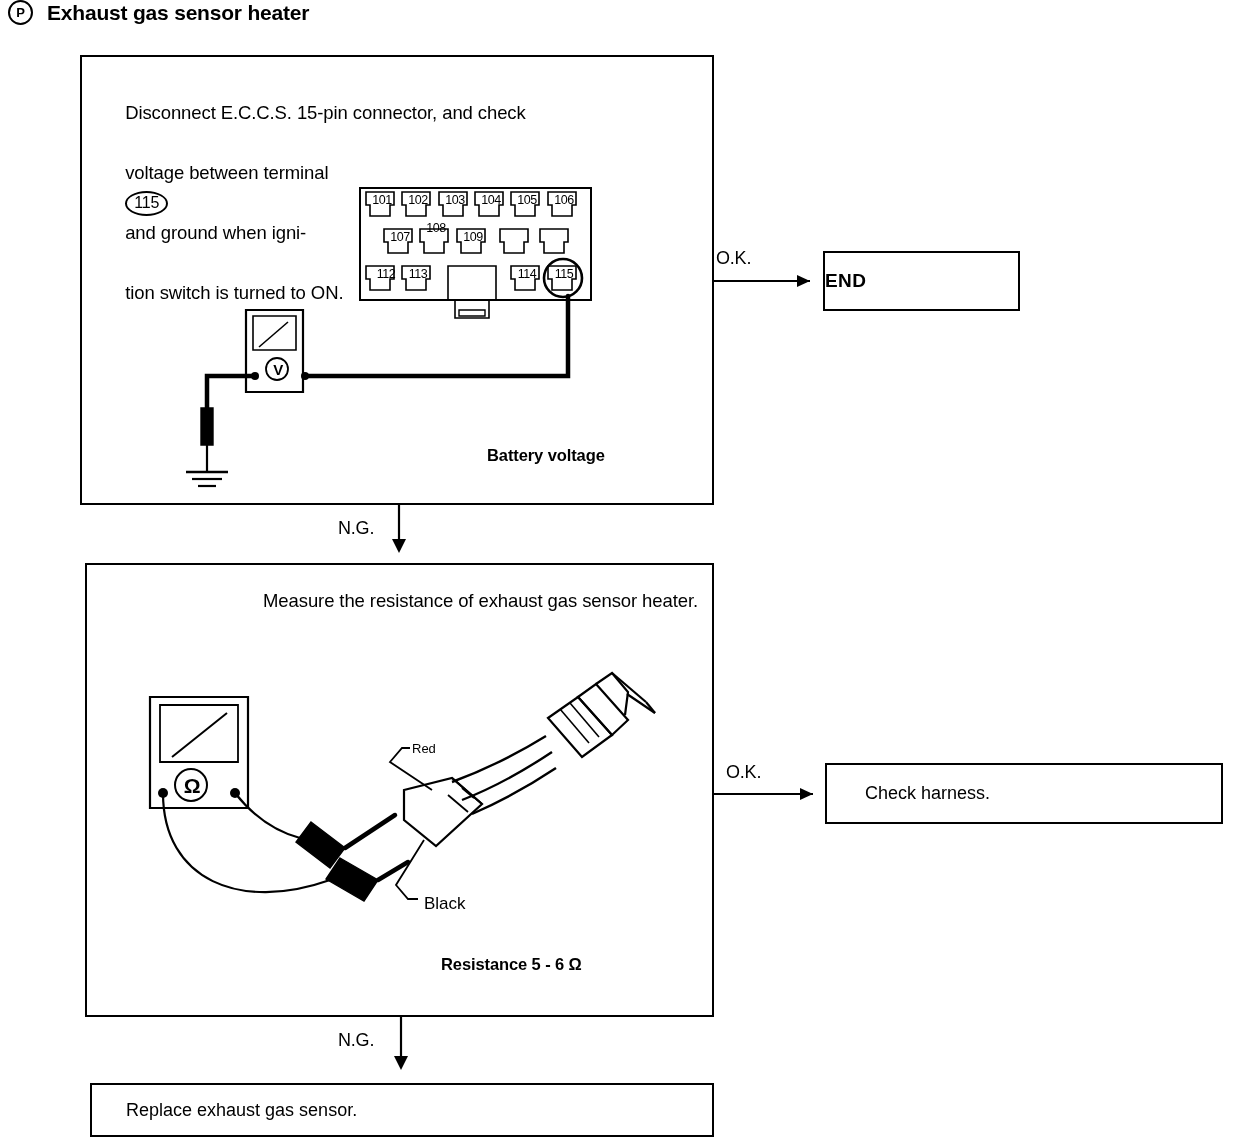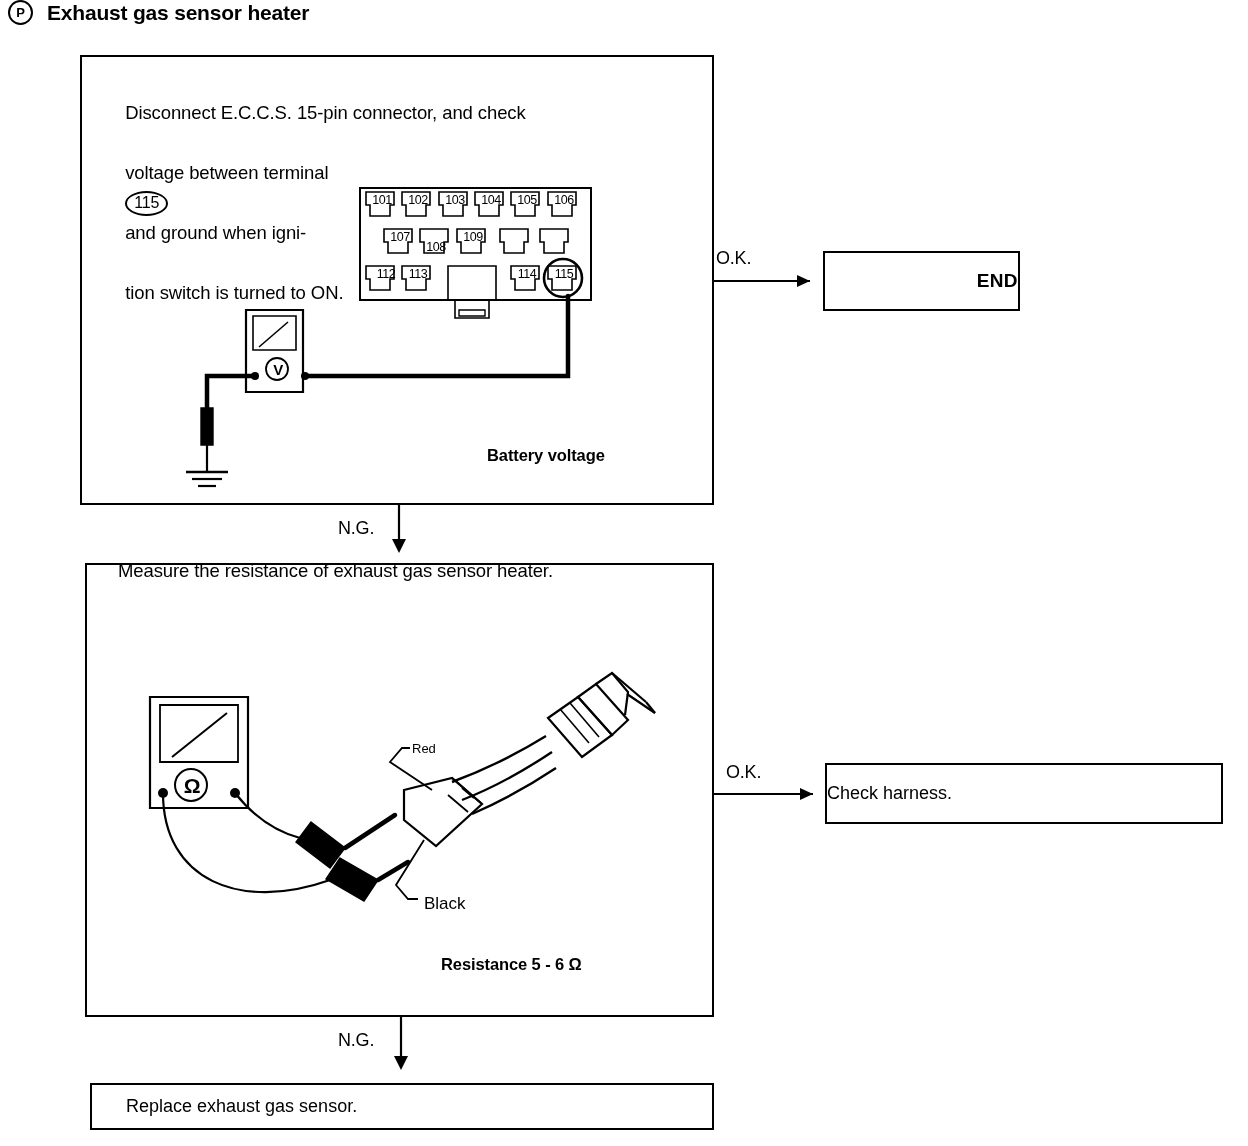--- a/index.html
+++ b/index.html
@@ -83,27 +83,28 @@
     position: absolute;
     font-size: 18px;
     letter-spacing: -0.2px;
   }
 
   .center-box-text {
     position: absolute;
     left: 0; right: 0; top: 0; bottom: 0;
     display: flex;
     align-items: center;
-    justify-content: flex-end;
+    justify-content: flex-start;
   }
   .left-box-text {
     position: absolute;
     left: 0; right: 0; top: 0; bottom: 0;
     display: flex;
     align-items: center;
+    padding-left: 38px;
     box-sizing: border-box;
   }
 
   svg.overlay {
     position: absolute;
     left: 0; top: 0;
     width: 1248px;
     height: 1146px;
     pointer-events: none;
   }
@@ -150,21 +151,21 @@
   </div>
 
   <div class="pin-label" style="left:368px; top:194px; width:28px;">101</div>
   <div class="pin-label" style="left:404px; top:194px; width:28px;">102</div>
   <div class="pin-label" style="left:441px; top:194px; width:28px;">103</div>
   <div class="pin-label" style="left:477px; top:194px; width:28px;">104</div>
   <div class="pin-label" style="left:513px; top:194px; width:28px;">105</div>
   <div class="pin-label" style="left:550px; top:194px; width:28px;">106</div>
 
   <div class="pin-label" style="left:386px; top:231px; width:28px;">107</div>
-  <div class="pin-label" style="left:422px; top:241px; width:28px;">108</div>
+  <div class="pin-label" style="left:422px; top:222px; width:28px;">108</div>
   <div class="pin-label" style="left:459px; top:231px; width:28px;">109</div>
 
   <div class="pin-label" style="left:372px; top:268px; width:28px;">112</div>
   <div class="pin-label" style="left:404px; top:268px; width:28px;">113</div>
   <div class="pin-label" style="left:513px; top:268px; width:28px;">114</div>
   <div class="pin-label" style="left:550px; top:268px; width:28px;">115</div>
 
   <div class="pin-label" style="left:268px; top:362px; width:20px; font-size:15px; font-weight:bold;">V</div>
 
   <div class="bold-note" style="position:absolute; left:487px; top:446px;">Battery voltage</div>
@@ -175,36 +176,36 @@
   <div class="branch-label" style="left:338px; top:1030px;">N.G.</div>
 
   <div class="box" style="left:823px; top:251px; width:197px; height:60px;">
     <div class="center-box-text">
       <span class="end-label">END</span>
     </div>
   </div>
 
   <div class="box" style="left:85px; top:563px; width:629px; height:454px;"></div>
 
-  <div class="step-text" style="left:118px; top:556px; width:580px;">Measure the resistance of exhaust gas sensor heater.</div>
+  <div class="step-text" style="left:118px; top:586px; width:580px;text-align:right;">Measure the resistance of exhaust gas sensor heater.</div>
 
   <div class="pin-label" style="left:180px; top:775px; width:24px; font-size:21px; font-weight:bold;">Ω</div>
 
   <div class="plain-label" style="position:absolute; left:412px; top:741px; font-size:13px;">Red</div>
   <div class="plain-label" style="position:absolute; left:424px; top:894px; font-size:17px;">Black</div>
 
   <div class="bold-note" style="position:absolute; left:422px; top:955px;margin-left:19px;">Resistance 5 - 6 Ω</div>
 
   <div class="box" style="left:825px; top:763px; width:398px; height:61px;">
     <div class="left-box-text">
       <span class="plain-label">Check harness.</span>
     </div>
   </div>
 
-  <div class="box" style="left:90px; top:1083px; width:624px; height:47px;">
+  <div class="box" style="left:90px; top:1083px; width:624px; height:54px;">
     <div class="left-box-text" style="padding-left:34px;">
       <span class="plain-label">Replace exhaust gas sensor.</span>
     </div>
   </div>
 
   <svg class="overlay" viewBox="0 0 1248 1146">
     <g stroke="#000" fill="none" stroke-width="2">
 
       <path d="M714 281 L810 281" stroke-width="2.2"></path>
       <polygon points="810,281 797,275 797,287" fill="#000" stroke="none"></polygon>

